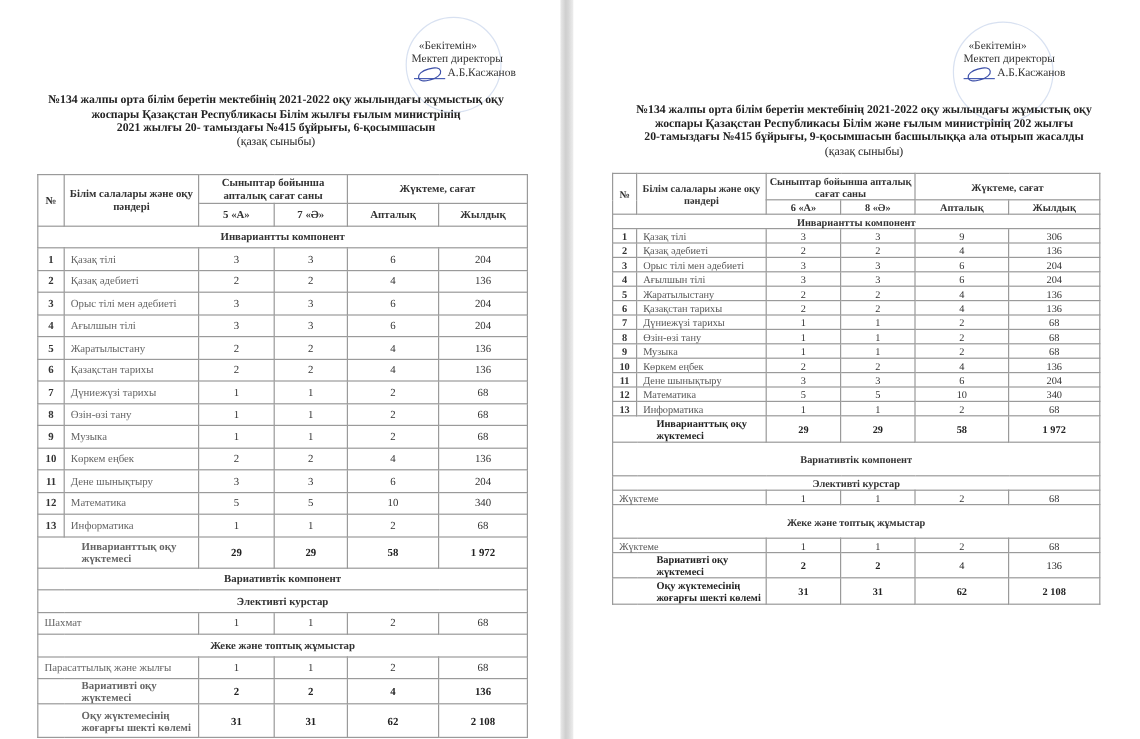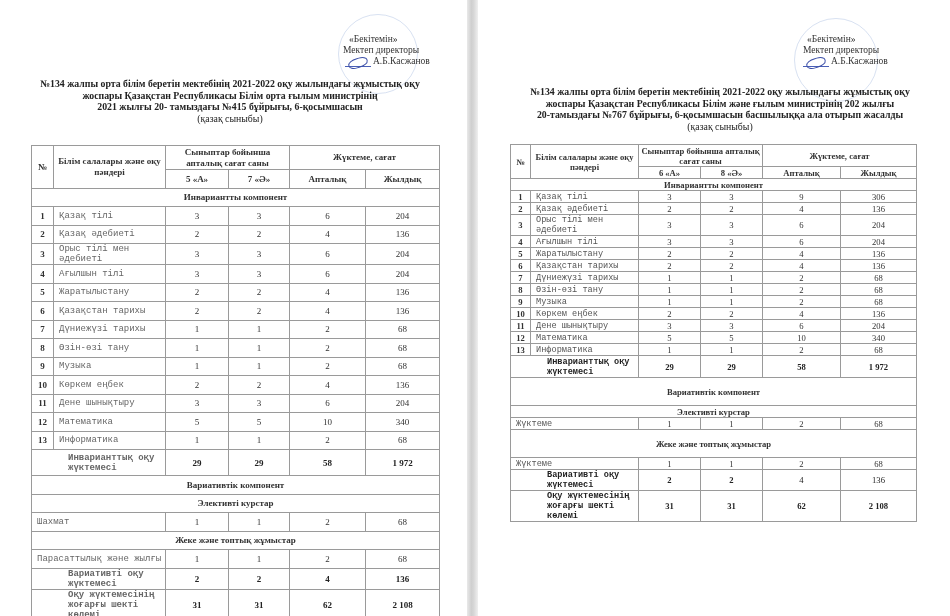--- a/index.html
+++ b/index.html
@@ -20,21 +20,21 @@
   .stamp { position: absolute; border: 1.5px solid #b8c8e6; border-radius: 50%; opacity: .55; }
 
   .title { position: absolute; text-align: center; font-weight: bold; font-size: 9.8px; line-height: 11.5px; color: #222; }
   .title .sub { font-weight: normal; }
 
   table.plan { position: absolute; border-collapse: collapse; table-layout: fixed; font-size: 9px; }
   table.plan td, table.plan th { border: 1px solid #9a9a9a; color: #333; }
   table.plan th { font-weight: bold; text-align: center; vertical-align: middle; line-height: 10.5px; }
   table.plan td.num { text-align: center; }
   table.plan td.idx { text-align: center; font-weight: bold; }
-  table.plan td.name { padding-left: 5px; text-align: left; color: #555; font-family: Liberation Mono, monospace; }
+  table.plan td.name { padding-left: 5px; text-align: left; color: #555; }
   table.plan td.sec { text-align: center; font-weight: bold; margin-top: 24px; }
   table.plan tr.total td { font-weight: bold; color: #222; }
   table.plan tr.total td.name { color: #222; line-height: 10px; padding-left: 36px; }
 
   
   #tbl-left td, #tbl-left th { height: 18.5px; }
   #tbl-left td.name { color: #666; }
   
   #tbl-right { font-size: 8.6px; }
   #tbl-right td, #tbl-right th { height: 12px; line-height: 10px; }
@@ -47,21 +47,21 @@
 <div class="page page-left">
   <div class="stamp" style="left:338px;top:14px;width:80px;height:80px;"></div>
   <div class="approval" style="left:343px;top:34px;">
     <div style="padding-left:6px;">«Бекітемін»</div>
     <div>Мектеп директоры</div>
     <div style="padding-left:2px;"><span class="sig"></span><span>А.Б.Касжанов</span></div>
   </div>
 
   <div class="title" style="left:30px;top:78px;width:400px;">
     <div>№134 жалпы орта білім беретін мектебінің 2021-2022 оқу жылындағы жұмыстық оқу</div>
-    <div>жоспары Қазақстан Республикасы Білім орта ғылым министрінің</div>
+    <div>жоспары Қазақстан Республикасы Білім жылғы ғылым министрінің</div>
     <div>2021 жылғы 20- тамыздағы №415 бұйрығы, 6-қосымшасын</div>
     <div class="sub">(қазақ сыныбы)</div>
   </div>
 
   <table class="plan" id="tbl-left" style="left:31px;top:145px;width:408px;">
     <colgroup>
         <col style="width:22px">
         <col style="width:112px">
         <col style="width:63px">
         <col style="width:61px">
@@ -246,21 +246,21 @@
   <div class="stamp" style="left:316px;top:18px;width:84px;height:84px;"></div>
   <div class="approval" style="left:325px;top:34px;">
     <div style="padding-left:4px;">«Бекітемін»</div>
     <div>Мектеп директоры</div>
     <div><span class="sig"></span><span>А.Б.Касжанов</span></div>
   </div>
 
   <div class="title" style="left:22px;top:86px;width:440px;">
     <div>№134 жалпы орта білім беретін мектебінің 2021-2022 оқу жылындағы жұмыстық оқу</div>
     <div>жоспары Қазақстан Республикасы Білім және ғылым министрінің 202 жылғы</div>
-    <div>20-тамыздағы №767 бұйрығы, 6-қосымшасын басшылыққа ала отырып жасалды</div>
+    <div>20-тамыздағы №415 бұйрығы, 9-қосымшасын басшылыққа ала отырып жасалды</div>
     <div class="sub">(қазақ сыныбы)</div>
   </div>
 
   <table class="plan" id="tbl-right" style="left:32px;top:144px;width:406px;">
     <colgroup>
         <col style="width:20px">
         <col style="width:108px">
         <col style="width:62px">
         <col style="width:62px">
         <col style="width:78px">

